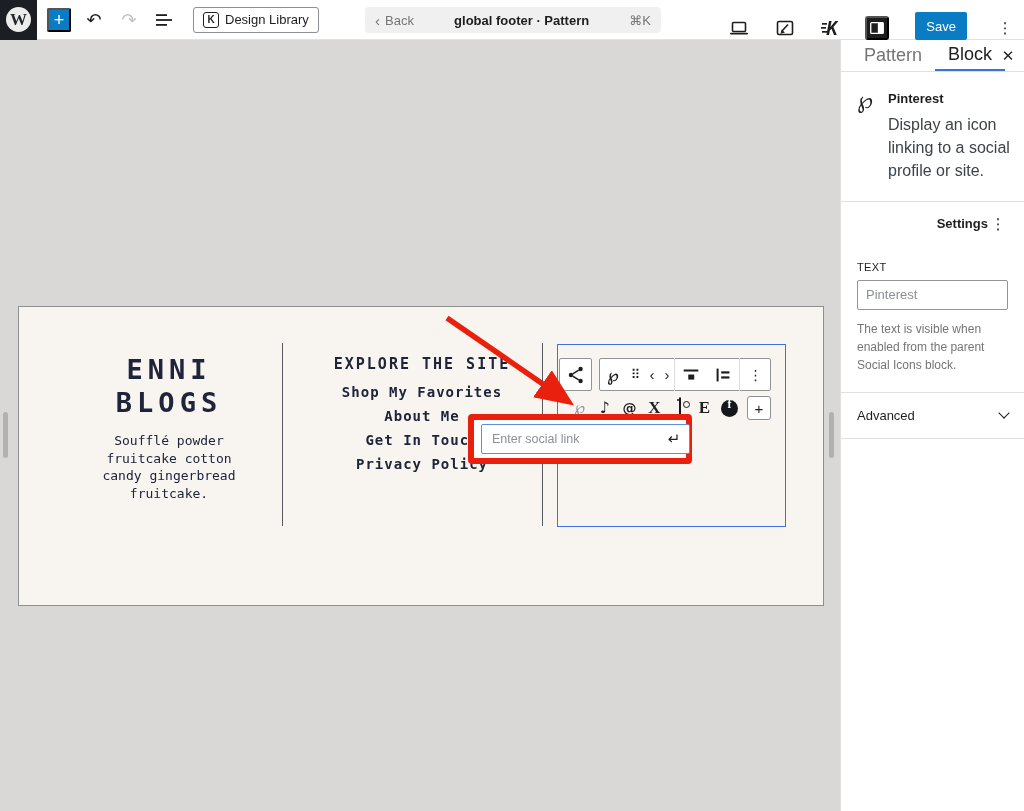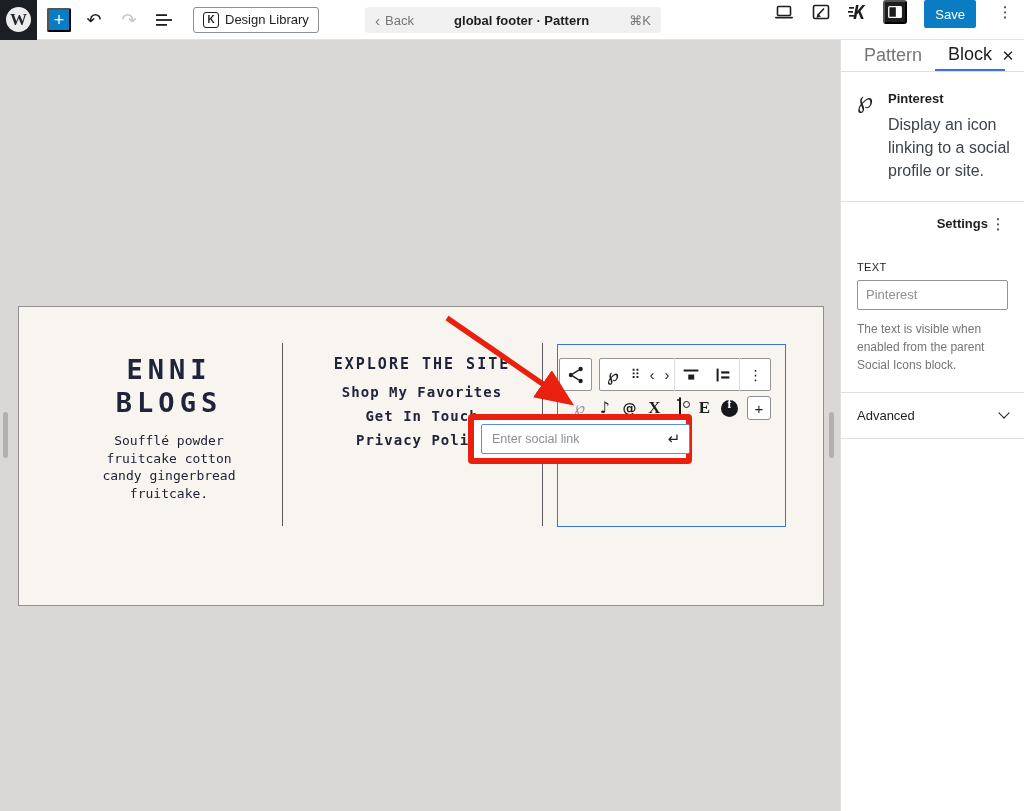--- a/index.html
+++ b/index.html
@@ -19,21 +19,21 @@
   .inserter{width:24px;height:24px;border-radius:2px;background:var(--button-blue);color:#fff;font-size:18px;line-height:1;display:flex;align-items:center;justify-content:center}
   .icon-btn{width:24px;height:24px;display:flex;align-items:center;justify-content:center;background:none;border:none;font-size:18px;color:var(--ink)}
   .icon-btn.disabled{color:#c3c4c7}
   .dl-btn{height:26px;border:1px solid #8c8f94;border-radius:3px;background:#fff;display:flex;align-items:center;gap:6px;padding:0 9px;font-size:13px;color:var(--ink);margin-left:6px}
   .dl-icon{width:16px;height:16px;border:1.5px solid #1e1e1e;border-radius:3px;font-size:10px;font-weight:bold;display:flex;align-items:center;justify-content:center}
   .doc-bar{position:absolute;left:365px;top:7px;width:296px;height:26px;background:#f0f0f0;border-radius:4px;display:flex;align-items:center;padding:0 10px;font-size:13px}
   .doc-back{color:var(--muted);display:flex;align-items:center;gap:5px}
   .doc-back .chev{font-size:15px}
   .doc-title{flex:1;text-align:center;font-weight:700;color:var(--ink)}
   .doc-shortcut{color:var(--muted)}
-  .tb-right{position:absolute;right:7px;top:0;height:40px;display:flex;align-items:flex-start;gap:13px}
+  .tb-right{position:absolute;right:7px;top:0;height:40px;display:flex;align-items:flex-end;gap:22px}
   .sidebar-toggle{width:24px;height:24px;border-radius:3px;background:#1e1e1e;display:flex;align-items:center;justify-content:center}
   .save-btn{height:28px;padding:0 11px;background:var(--button-blue);color:#fff;border:none;border-radius:2px;font-size:13px;margin:0 4px}
   svg .st{stroke:#1e1e1e;stroke-width:1.6;fill:none}
   svg .fl{fill:#1e1e1e}
 
   
   .sidebar{position:absolute;top:40px;right:0;width:184px;bottom:0;background:#fff;border-left:1px solid var(--border);z-index:20}
   .tabs{height:32px;display:flex;align-items:stretch;border-bottom:1px solid var(--border);position:relative;padding-left:10px}
   .tab{padding:0 13px;display:flex;align-items:center;font-size:18px;color:var(--muted)}
   .tab.active{color:var(--ink);border-bottom:2px solid var(--selection-blue);font-weight:400}
@@ -210,20 +210,21 @@
         <div>fruitcake.</div>
       </div>
     </div>
 
     <div class="v-divider vd1"></div>
 
     <div class="col-nav">
       <div class="nav-heading">EXPLORE THE SITE</div>
       <div class="nav-links">
         <a class="nav-link">Shop My Favorites</a>
+        <a class="nav-link">About Me</a>
         <a class="nav-link">Get In Touch</a>
         <a class="nav-link">Privacy Policy</a>
       </div>
     </div>
 
     <div class="v-divider vd2"></div>
 
     <div class="selection-outline"></div>
 
     <div class="block-toolbar">

